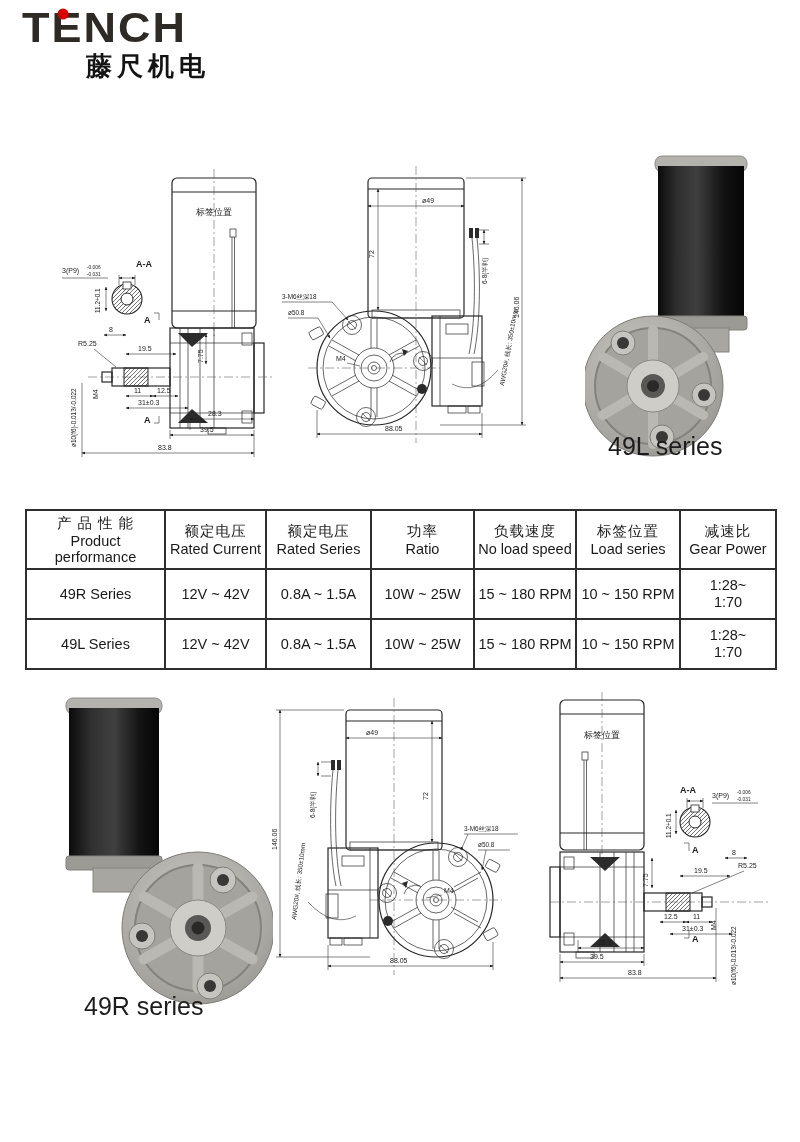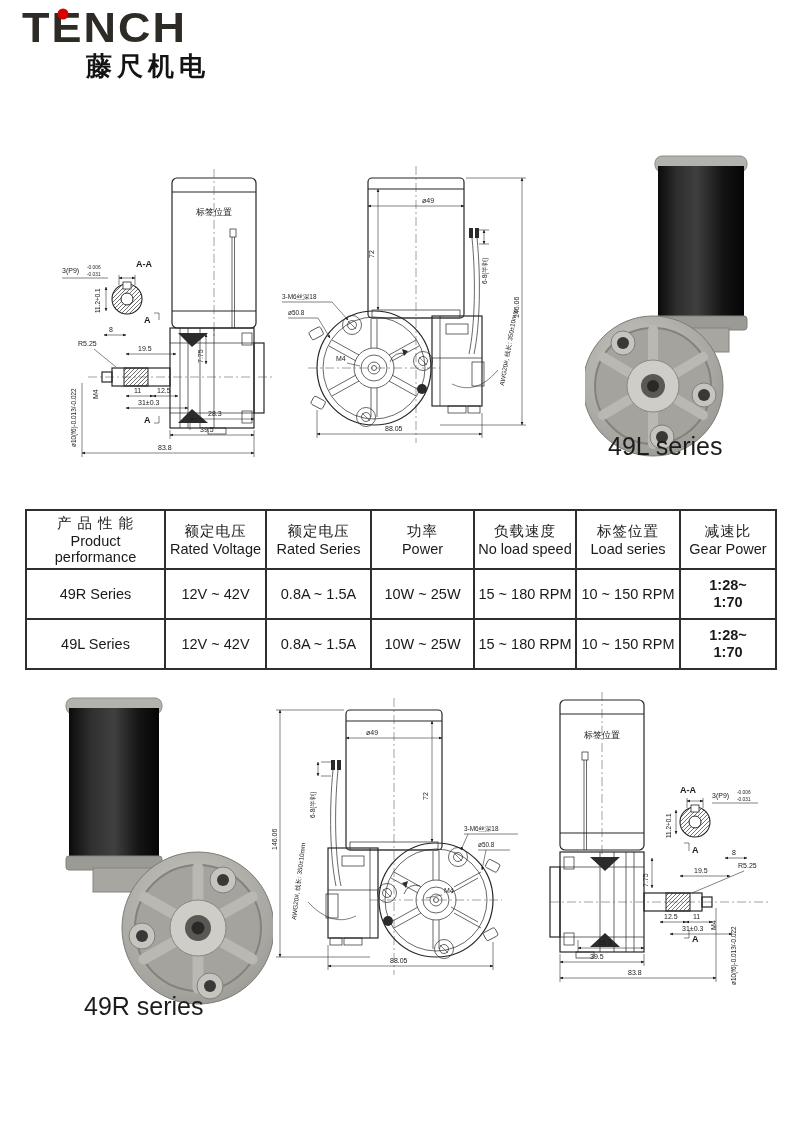--- a/index.html
+++ b/index.html
@@ -28,21 +28,21 @@
   .dk{fill:#2b2b2b;stroke:none;}
 
   
   #spec-table{left:25px;top:509px;}
   table{border-collapse:collapse;width:750px;table-layout:fixed;}
   th,td{border:2px solid #2e2e2e;text-align:center;vertical-align:middle;padding:3px 2px;
         font-size:14.5px;font-weight:400;}
   th{height:46px;}
   td{height:42px;}
   th .cn{letter-spacing:1px;}
-  .ratio div{line-height:1.18;font-weight:bold;}
+  .ratio div{line-height:1.18;}
 
   
   .series-label{font-size:25px;color:#1c1c1c;}
   #label-49l{left:608px;top:432px;}
   #label-49r{left:84px;top:992px;}
 </style>
 </head>
 <body>
 
 <div id="logo" class="abs">
@@ -307,29 +307,29 @@
         <col style="width:96px">
   </colgroup>
   <thead>
     <tr>
       <th>
         <div class="cn">产 品 性 能</div>
         <div class="en">Product performance</div>
           </th>
       <th>
         <div class="cn">额定电压</div>
-        <div class="en">Rated Voltage</div>
+        <div class="en">Rated Current</div>
           </th>
       <th>
         <div class="cn">额定电压</div>
         <div class="en">Rated Series</div>
           </th>
       <th>
         <div class="cn">功率</div>
-        <div class="en">Power</div>
+        <div class="en">Ratio</div>
           </th>
       <th>
         <div class="cn">负载速度</div>
         <div class="en">No load speed</div>
           </th>
       <th>
         <div class="cn">标签位置</div>
         <div class="en">Load series</div>
           </th>
       <th>

